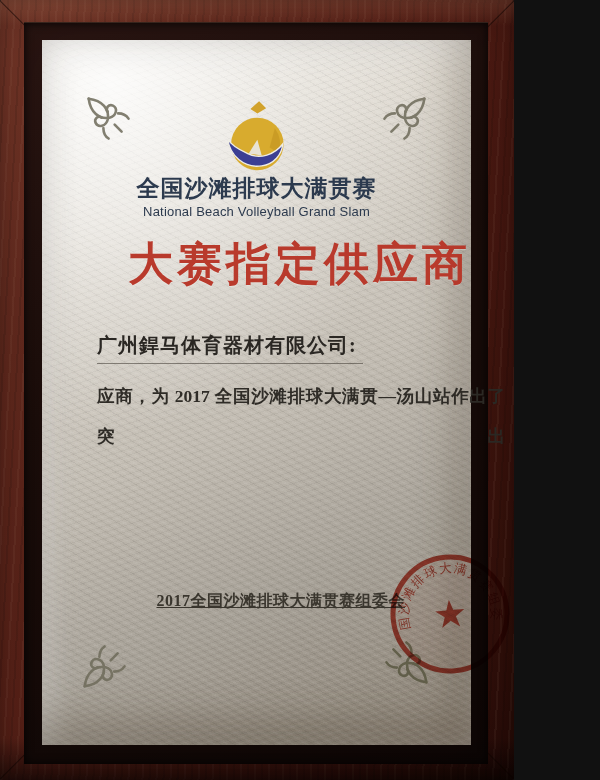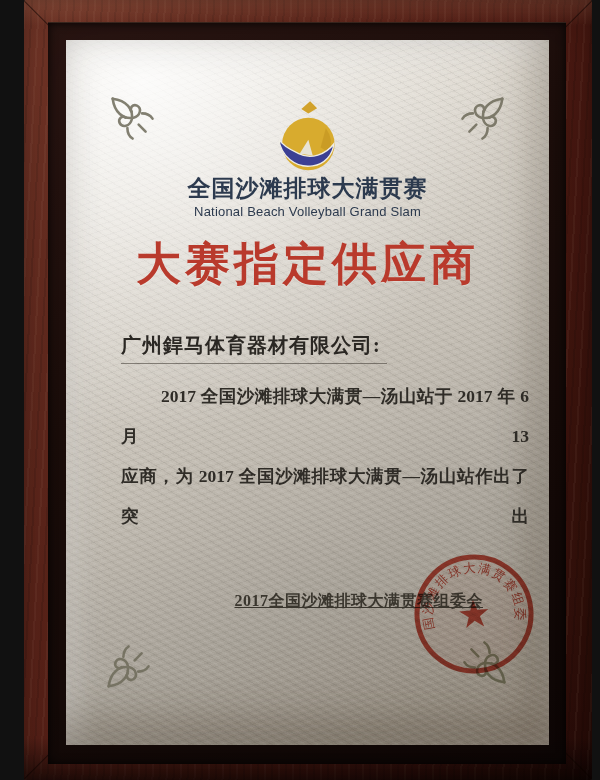--- a/index.html
+++ b/index.html
@@ -1,19 +1,18 @@
 <!DOCTYPE html>
 <html><head>
 <meta charset="utf-8">
 <style>
   html,body{margin:0;padding:0;background:#111;}
   .photo{
-    position:relative;width:568px;height:780px;overflow:hidden;border-radius:2px;
+    position:relative;width:514px;height:780px;overflow:hidden;border-radius:2px;
     font-family:"Liberation Sans","DejaVu Sans",sans-serif;
-    margin-left:24px;
   }
   
   .wood{
     position:absolute;inset:0;
     background:
       linear-gradient(180deg, rgba(255,175,135,.20) 0px, rgba(255,175,135,0) 26px),
       linear-gradient(0deg, rgba(0,0,0,.55) 0px, rgba(0,0,0,0) 42px),
       repeating-linear-gradient(93deg, rgba(255,215,185,.05) 0 2px, rgba(0,0,0,0) 2px 7px, rgba(0,0,0,.10) 7px 9px, rgba(0,0,0,0) 9px 14px),
       linear-gradient(115deg,#7b3a2b 0%,#662b1f 20%,#571f16 45%,#471710 70%,#33100a 90%,#270b07 100%);
   }
@@ -50,21 +49,21 @@
   .event-title{
     position:absolute;top:133px;left:0;right:0;text-align:center;
     font-size:23px;font-weight:700;color:#2c3a4e;letter-spacing:1px;
   }
   .event-subtitle{
     position:absolute;top:164px;left:0;right:0;text-align:center;
     font-size:13px;font-weight:400;color:#2c3a4e;letter-spacing:.2px;
   }
   
   .award-title{
-    position:absolute;top:196px;left:0;right:0;text-align:center;
+    position:absolute;top:196px;left:0;right:0;text-align:right;
     font-size:45px;line-height:56px;font-weight:700;color:#b93a2c;letter-spacing:4px;
     text-shadow:0 1px 0 rgba(255,255,255,.25);
   }
   
   .recipient{
     position:absolute;top:292px;left:55px;
     font-family:"Liberation Serif","DejaVu Serif",serif;
     font-size:20px;font-weight:700;color:#2a2723;letter-spacing:1px;
   }
   .recipient .recipient-text{display:inline-block;padding:0 6px 4px 0;border-bottom:1px solid rgba(60,55,48,.55);}
@@ -148,21 +147,20 @@
     <div class="event-title">全国沙滩排球大满贯赛</div>
     <div class="event-subtitle">National Beach Volleyball Grand Slam</div>
 
     <div class="award-title">大赛指定供应商</div>
 
     <div class="recipient">
       <span class="recipient-text">广州銲马体育器材有限公司:</span>
     </div>
 
     <div class="body">
-      <div class="body-line first">2017 全国沙滩排球大满贯—汤山站于 2017 年 6 月 13</div>
       <div class="body-line">应商，为 2017 全国沙滩排球大满贯—汤山站作出了突出</div>
     </div>
 
     <div class="signature">
       <div class="sig-committee">2017全国沙滩排球大满贯赛组委会</div>
     </div>
 
     <svg class="seal" viewBox="0 0 130 130">
       <circle cx="65" cy="65" r="57" fill="rgba(198,64,47,0.07)" stroke="#c6402f" stroke-width="5"></circle>
       <path id="sealArc" d="M 25.5 79.4 A 42 42 0 1 1 104.5 79.4" fill="none"></path>

